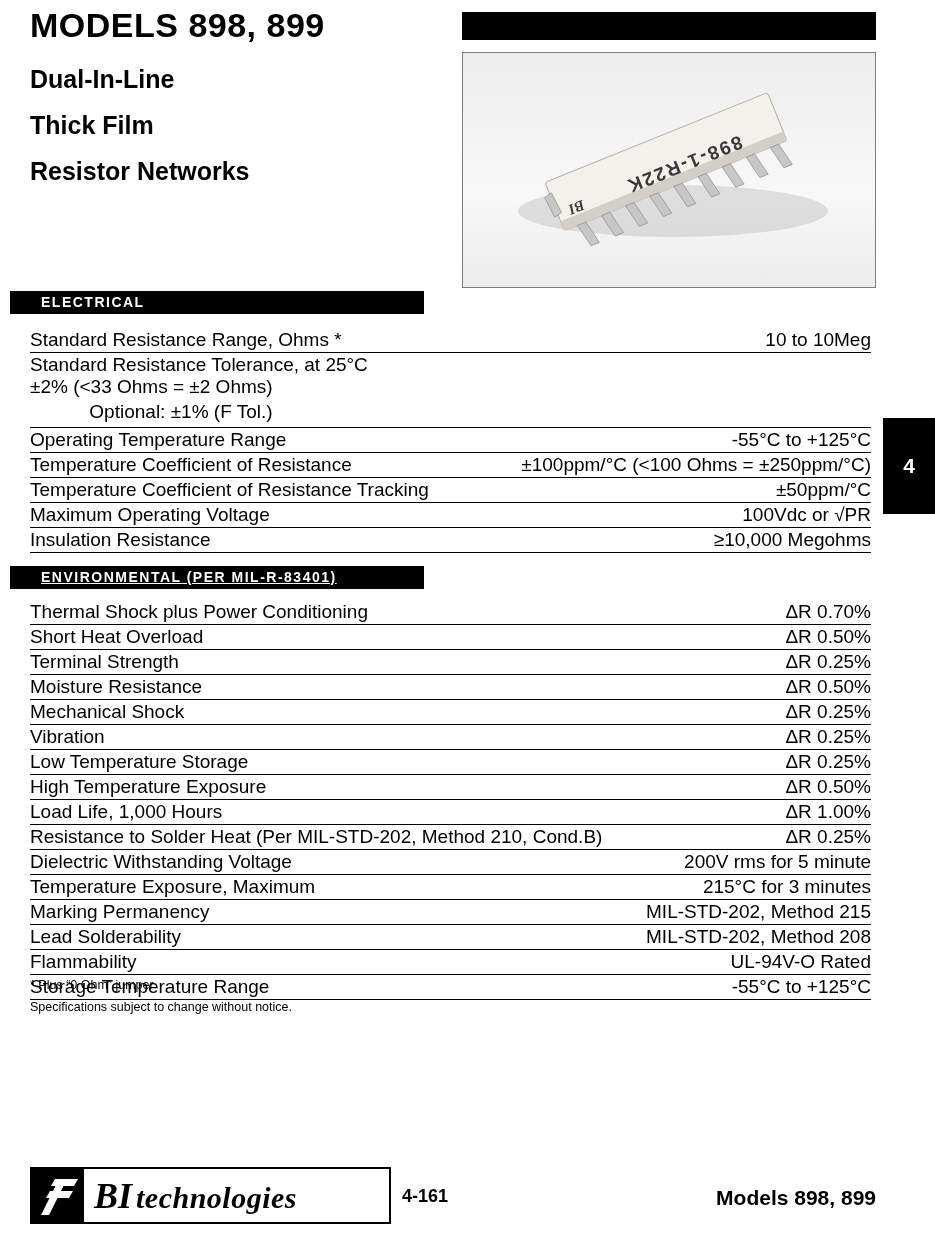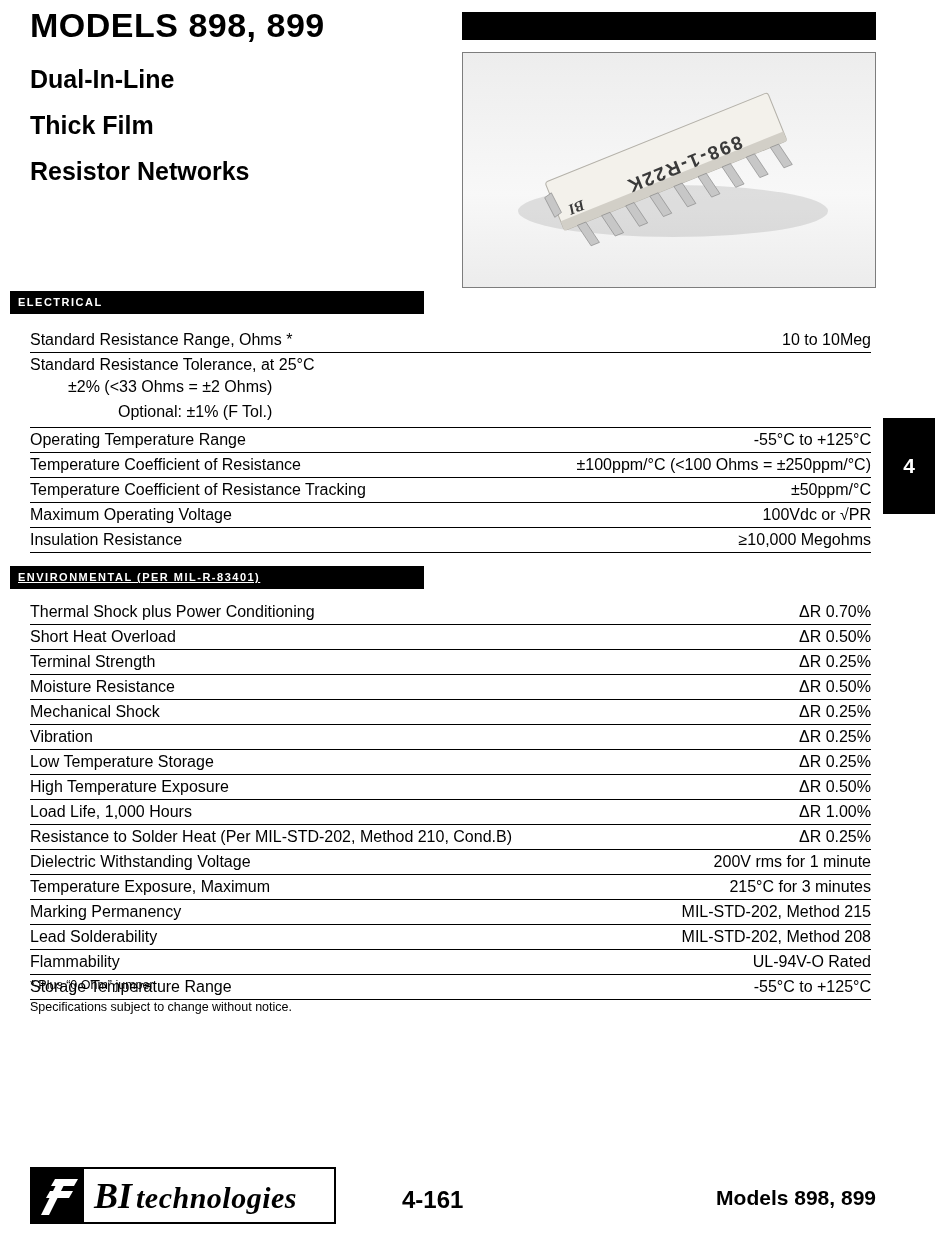--- a/index.html
+++ b/index.html
@@ -11,53 +11,53 @@
   .page-title { position:absolute; left:30px; top:6px; font-size:34px; font-weight:900; letter-spacing:0.5px; }
   .subtitles { position:absolute; left:30px; top:56px; }
   .subtitle-line { font-size:25px; font-weight:800; line-height:46px; }
 
   .header-bar { position:absolute; left:462px; top:12px; width:414px; height:28px; background:#000; }
   .photo-box { position:absolute; left:462px; top:52px; width:414px; height:236px;
                border:1px solid #7d7d7d; background:linear-gradient(180deg,#ededed 0%,#f8f8f8 60%,#ececec 100%); }
 
   
   .section-bar { position:absolute; left:10px; width:414px; height:23px; background:#000; color:#fff;
-                 font-size:11px; font-weight:bold; letter-spacing:1.5px; line-height:23px; padding-left:8px; }
+                 font-size:14px; font-weight:bold; letter-spacing:1.5px; line-height:23px; padding-left:31px; }
   .bar-electrical { top:291px; }
   .bar-environmental { top:566px;text-decoration:underline; }
 
   
   .spec-table { position:absolute; left:30px; width:841px; }
   .table-electrical { top:328px; }
   .table-environmental { top:600px; }
   .spec-row { display:flex; justify-content:space-between; align-items:center;
               min-height:24.5px; padding:2px 0 3px 0; border-bottom:1.5px solid #000;
-              font-size:16px; line-height:19px; }
+              font-size:19px; line-height:19px; }
   .spec-row.top { align-items:flex-start;flex-direction:column; }
   .spec-label { text-align:left; }
   .spec-value { text-align:right; white-space:nowrap; }
-  .spec-value.two-line span { display:block; text-align:right; line-height:25px;margin-left:38px; }
+  .spec-value.two-line span { display:block; text-align:right; line-height:25px; }
 
   
   .side-tab { position:absolute; left:883px; top:418px; width:52px; height:96px; background:#000;
               color:#fff; display:flex; align-items:center; justify-content:center;
               font-size:21px; font-weight:bold; }
 
   
   .footnotes { position:absolute; left:30px; top:974px; }
   .footnote { font-size:12.5px; line-height:22px; }
 
   
-  .logo-box { position:absolute; left:30px; top:1167px; width:306px; height:57px; border:2px solid #000;
+  .logo-box { position:absolute; left:30px; top:1167px; width:361px; height:57px; border:2px solid #000;
               display:flex; align-items:center; background:#fff; }
   .logo-mark { width:52px; height:53px; background:#000; flex:0 0 52px; display:flex; align-items:center; justify-content:center; }
   .logo-text { padding-left:10px; font-family:"Liberation Serif", serif; font-style:italic; font-weight:bold; white-space:nowrap; }
   .logo-bi { font-size:36px; }
   .logo-rest { font-size:30px; letter-spacing:0.5px; }
-  .page-number { position:absolute; left:402px; top:1186px; font-size:24px; font-weight:900; }
+  .page-number { position:absolute; left:402px; top:1186px; font-size:18px; font-weight:900; }
   .model-ref { position:absolute; right:59px; top:1186px; font-size:21px; font-weight:900; }
 </style>
 </head>
 <body>
 
 <div class="page">
 
   <h1 class="page-title">MODELS 898, 899</h1>
   <div class="subtitles">
     <div class="subtitle-line">Dual-In-Line</div>
@@ -168,21 +168,21 @@
     <div class="spec-row">
       <span class="spec-label">Load Life, 1,000 Hours</span>
       <span class="spec-value">ΔR 1.00%</span>
     </div>
     <div class="spec-row">
       <span class="spec-label">Resistance to Solder Heat (Per MIL-STD-202, Method 210, Cond.B)</span>
       <span class="spec-value">ΔR 0.25%</span>
     </div>
     <div class="spec-row">
       <span class="spec-label">Dielectric Withstanding Voltage</span>
-      <span class="spec-value">200V rms for 1 minute</span>
+      <span class="spec-value">200V rms for 5 minute</span>
     </div>
     <div class="spec-row">
       <span class="spec-label">Temperature Exposure, Maximum</span>
       <span class="spec-value">215°C for 3 minutes</span>
     </div>
     <div class="spec-row">
       <span class="spec-label">Marking Permanency</span>
       <span class="spec-value">MIL-STD-202, Method 215</span>
     </div>
     <div class="spec-row">

